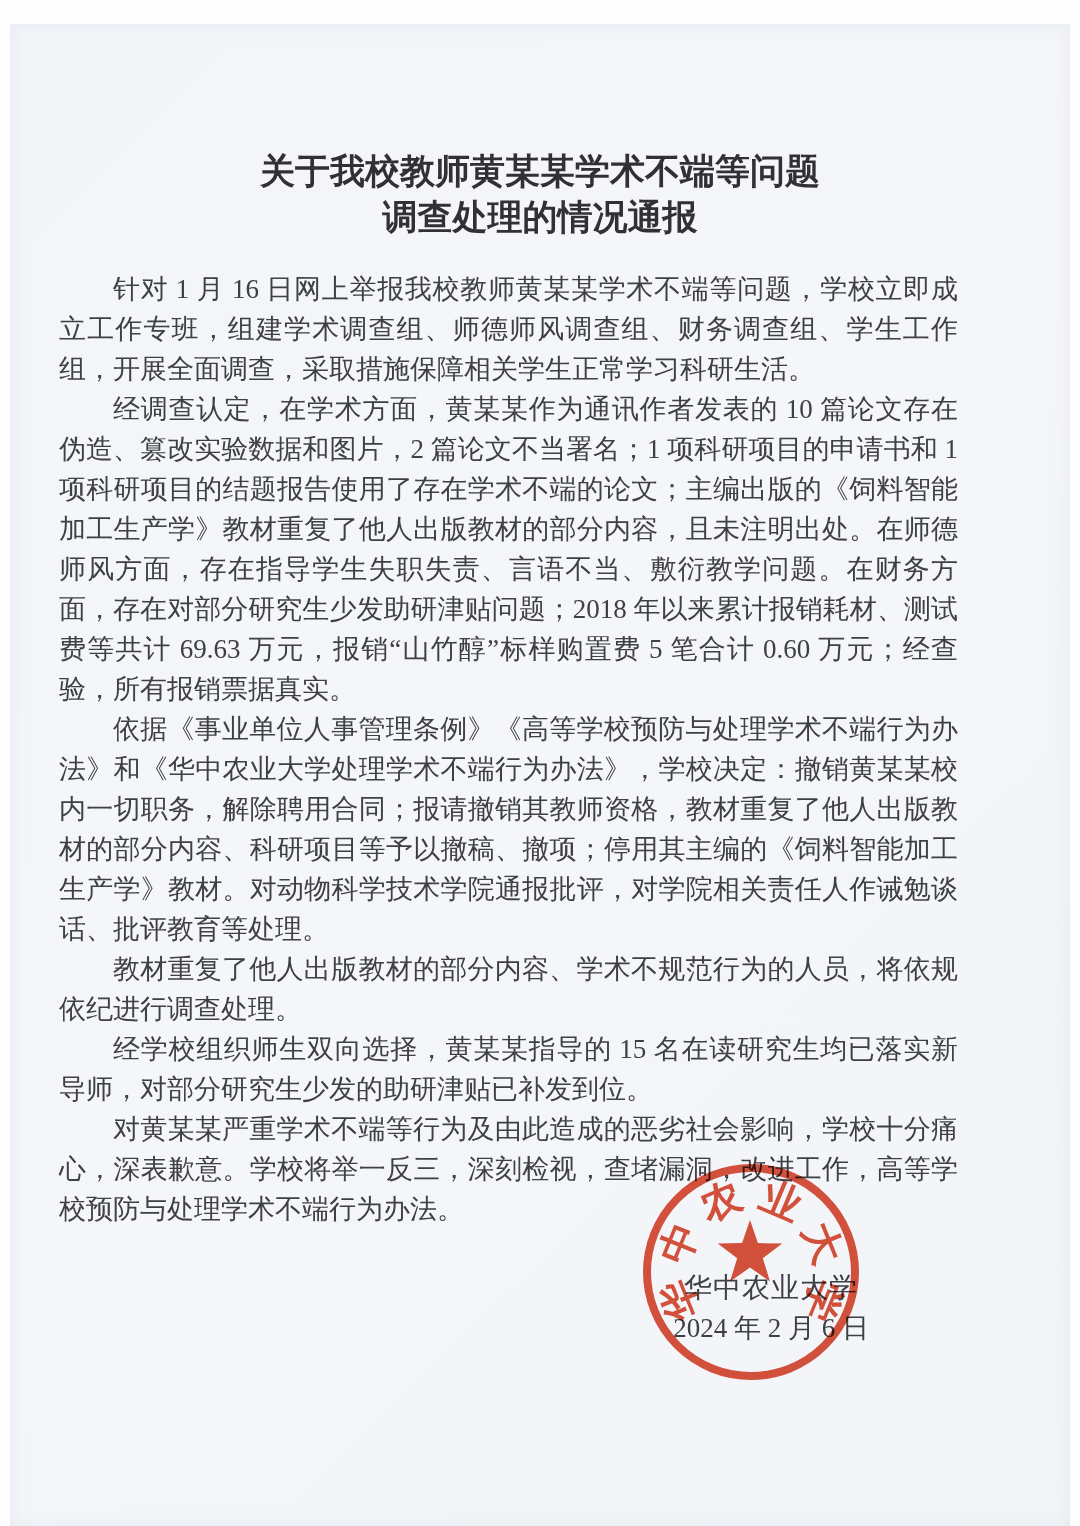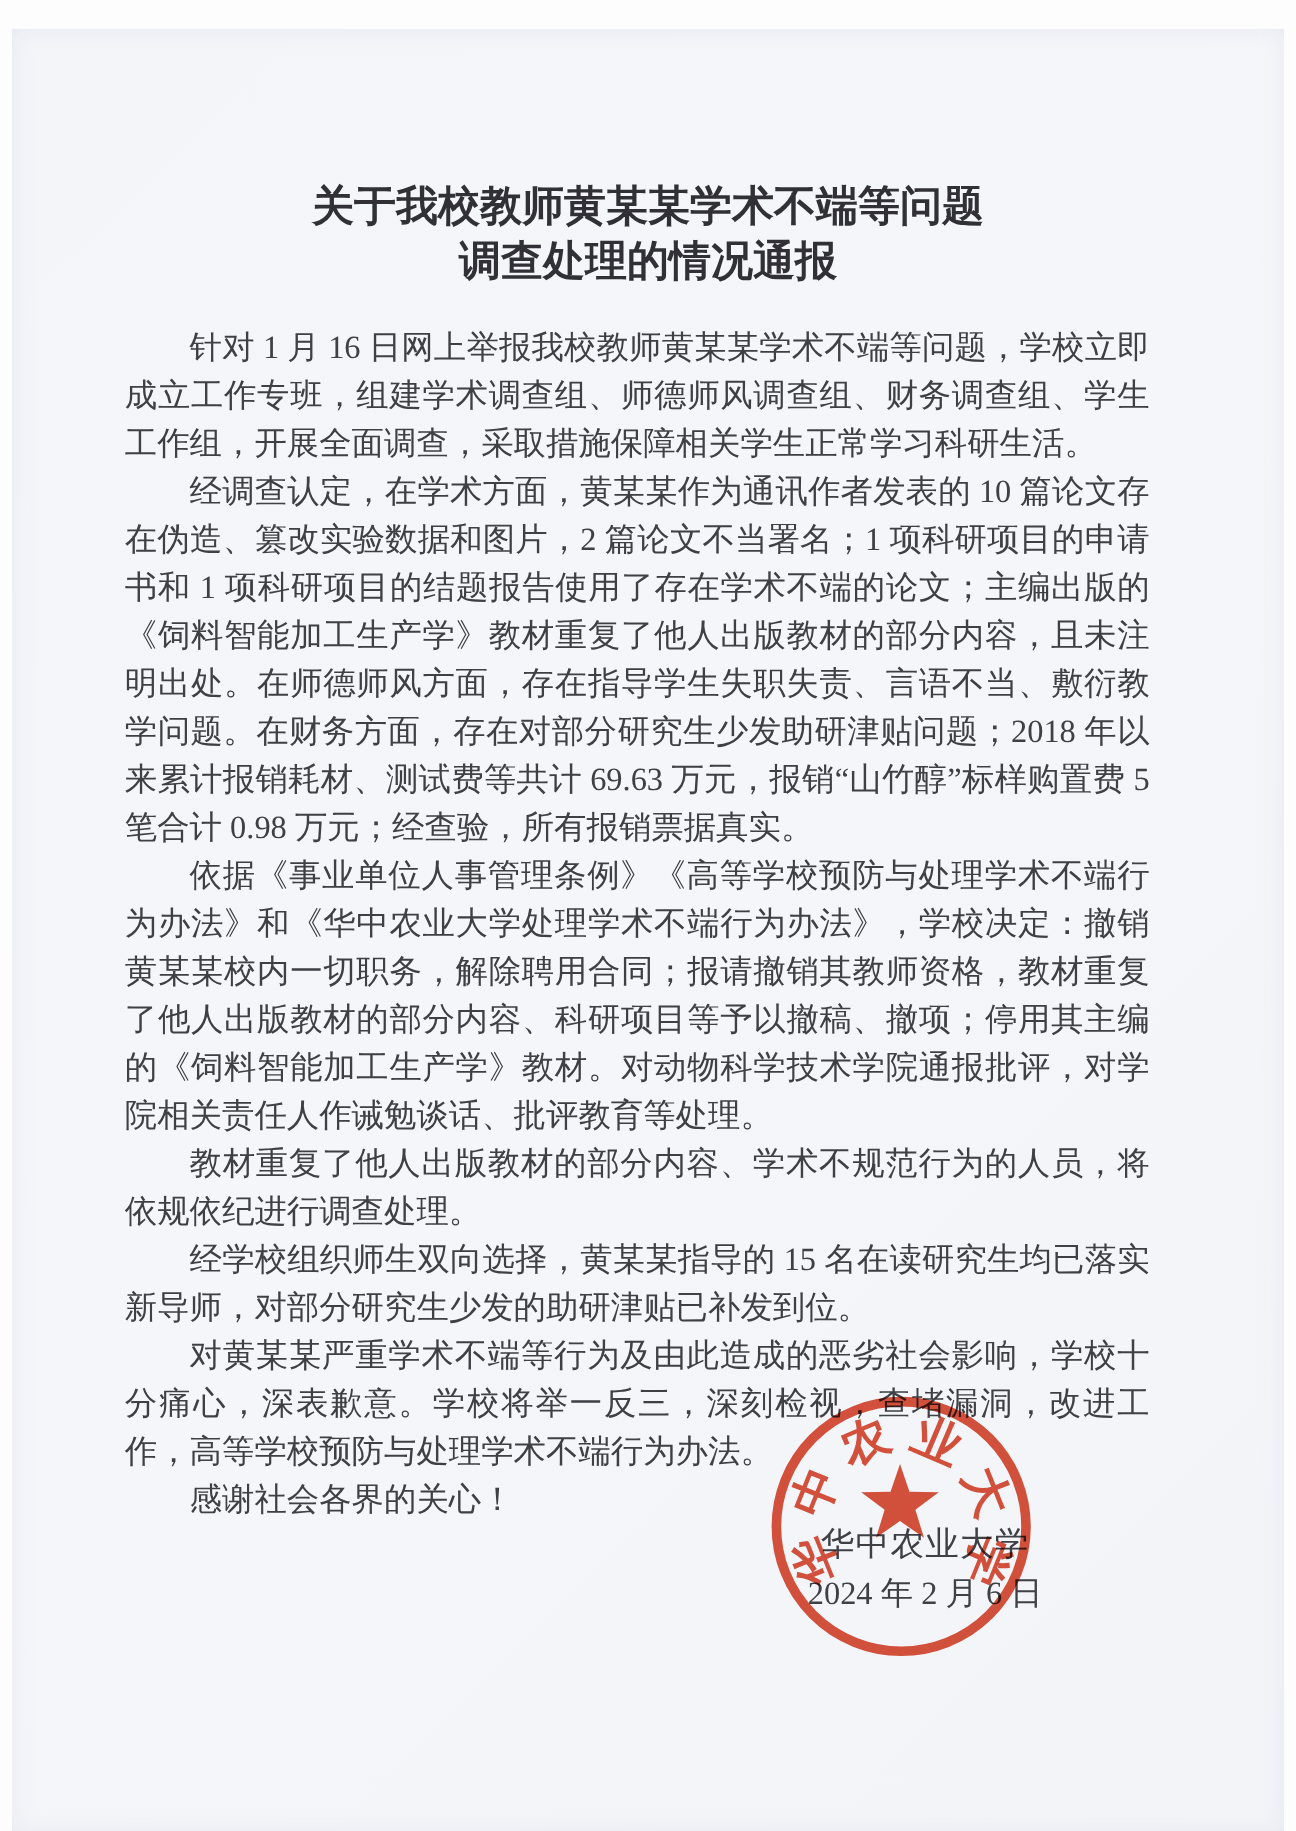--- a/index.html
+++ b/index.html
@@ -23,21 +23,21 @@
   .doc-title {
     margin-top: 125px;
     text-align: center;
     font-size: 35px;
     line-height: 46px;
     font-weight: 700;
     color: #303036;
     letter-spacing: 0px;
   }
   .doc-body {
-    margin: 28px 112px 0 94px;
+    margin: 28px 112px 0 49px;
     font-size: 27px;
     line-height: 40px;
     color: #3f4045;
     text-align: justify;
   }
   .doc-body p {
     margin: 0;
     text-indent: 2em;
   }
   .sig-block {
@@ -82,26 +82,25 @@
 
 <div class="page">
 
   <div class="doc-title">
     <div>关于我校教师黄某某学术不端等问题</div>
     <div>调查处理的情况通报</div>
   </div>
 
   <div class="doc-body">
     <p>针对 1 月 16 日网上举报我校教师黄某某学术不端等问题，学校立即成立工作专班，组建学术调查组、师德师风调查组、财务调查组、学生工作组，开展全面调查，采取措施保障相关学生正常学习科研生活。</p>
-    <p>经调查认定，在学术方面，黄某某作为通讯作者发表的 10 篇论文存在伪造、篡改实验数据和图片，2 篇论文不当署名；1 项科研项目的申请书和 1 项科研项目的结题报告使用了存在学术不端的论文；主编出版的《饲料智能加工生产学》教材重复了他人出版教材的部分内容，且未注明出处。在师德师风方面，存在指导学生失职失责、言语不当、敷衍教学问题。在财务方面，存在对部分研究生少发助研津贴问题；2018 年以来累计报销耗材、测试费等共计 69.63 万元，报销“山竹醇”标样购置费 5 笔合计 0.98 万元；经查验，所有报销票据真实。</p>
+    <p>经调查认定，在学术方面，黄某某作为通讯作者发表的 10 篇论文存在伪造、篡改实验数据和图片，2 篇论文不当署名；1 项科研项目的申请书和 1 项科研项目的结题报告使用了存在学术不端的论文；主编出版的《饲料智能加工生产学》教材重复了他人出版教材的部分内容，且未注明出处。在师德师风方面，存在指导学生失职失责、言语不当、敷衍教学问题。在财务方面，存在对部分研究生少发助研津贴问题；2018 年以来累计报销耗材、测试费等共计 69.63 万元，报销“山竹醇”标样购置费 5 笔合计 0.60 万元；经查验，所有报销票据真实。</p>
     <p>依据《事业单位人事管理条例》《高等学校预防与处理学术不端行为办法》和《华中农业大学处理学术不端行为办法》，学校决定：撤销黄某某校内一切职务，解除聘用合同；报请撤销其教师资格，教材重复了他人出版教材的部分内容、科研项目等予以撤稿、撤项；停用其主编的《饲料智能加工生产学》教材。对动物科学技术学院通报批评，对学院相关责任人作诫勉谈话、批评教育等处理。</p>
     <p>教材重复了他人出版教材的部分内容、学术不规范行为的人员，将依规依纪进行调查处理。</p>
     <p>经学校组织师生双向选择，黄某某指导的 15 名在读研究生均已落实新导师，对部分研究生少发的助研津贴已补发到位。</p>
     <p>对黄某某严重学术不端等行为及由此造成的恶劣社会影响，学校十分痛心，深表歉意。学校将举一反三，深刻检视，查堵漏洞，改进工作，高等学校预防与处理学术不端行为办法。</p>
-    <p>感谢社会各界的关心！</p>
   </div>
 
 </div>
 
 <div class="sig-block">
   <div class="sig-name">华中农业大学</div>
   <div class="sig-date">2024 年 2 月 6 日</div>
 </div>
 
 <svg class="seal" viewBox="0 0 260 260" xmlns="http://www.w3.org/2000/svg">

